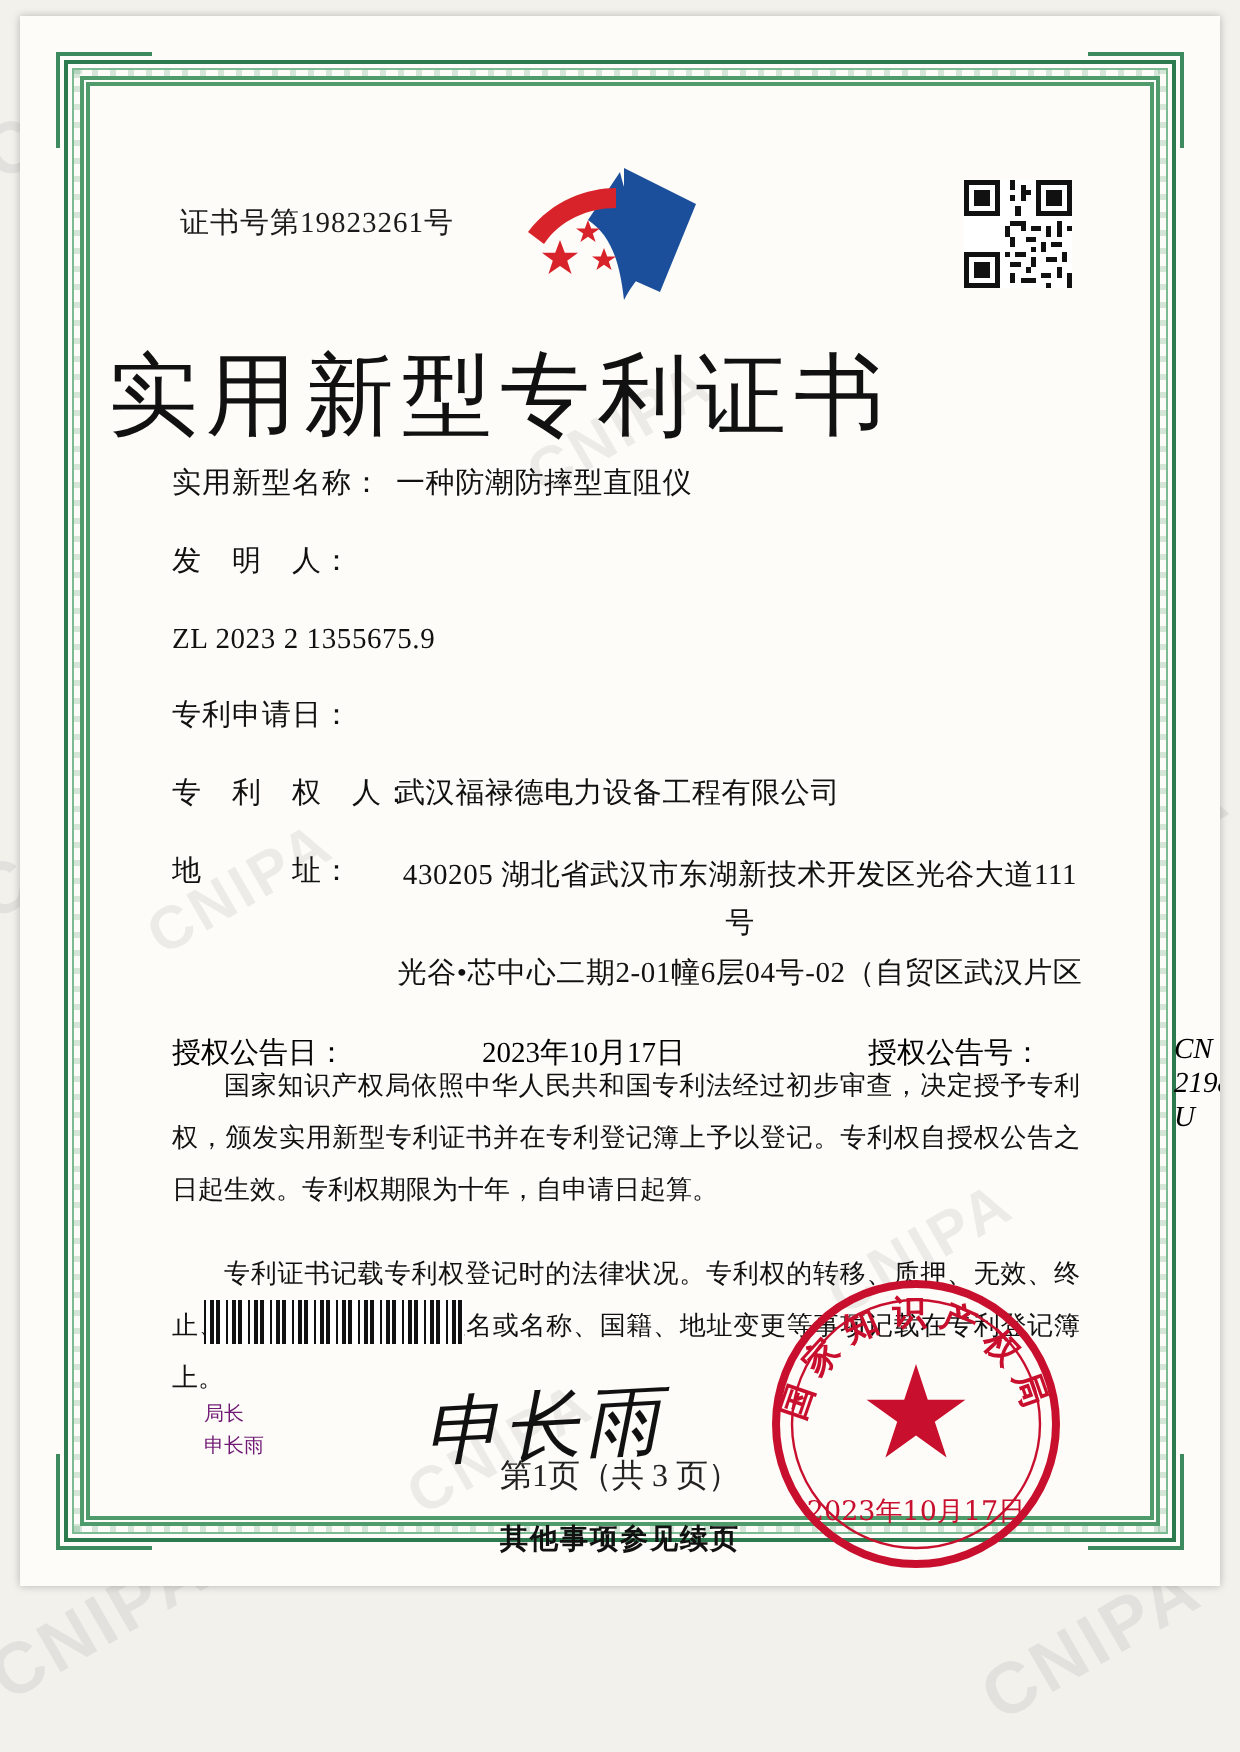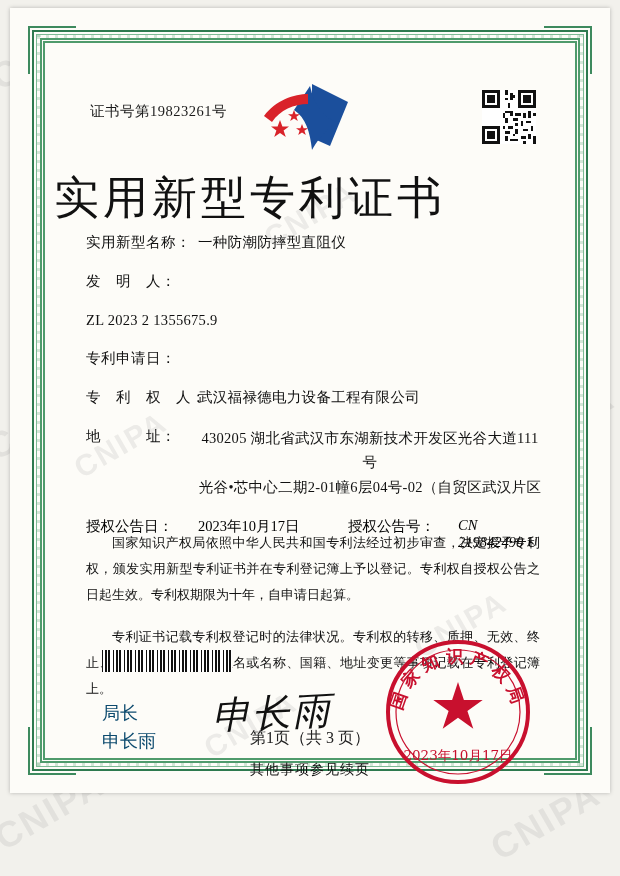--- a/index.html
+++ b/index.html
@@ -102,62 +102,62 @@
     font-size:14.5px;color:#111;
     line-height:1.5;
   }
   .row .lbl{
     width:112px;flex:0 0 112px;
     letter-spacing:.5px;
     white-space:pre;
   }
   .row .val{flex:1;letter-spacing:.3px;}
   .row.addr .val{line-height:1.7;text-align:center;}
-  .pubrow{display:flex;align-items:flex-start;font-size:14.5px;margin-bottom:8px;}
+  .pubrow{display:flex;align-items:flex-start;font-size:14.5px;margin-bottom:8px;gap:43px;}
   .pubrow .lbl{width:112px;flex:0 0 112px;white-space:pre;}
   .pubrow .val{flex:0 0 150px;}
   .pubrow .lbl2{flex:0 0 110px;}
   .pubrow .val2{flex:1;font-style:italic;}
 
   
   .paras{
     position:absolute;left:32px;right:26px;top:462px;
     font-size:13px;line-height:2.0;color:#111;text-align:justify;
   }
   .paras p{margin:16px 0 12px 0;text-indent:26px;}
 
   
   .barcode{
     position:absolute;left:48px;top:598px;
     width:130px;height:22px;
     background:repeating-linear-gradient(90deg,#111 0 1px,#fff 1px 3px,#111 3px 5px,#fff 5px 6px,#111 6px 8px,#fff 8px 11px);
   }
   .sigtitle{
     position:absolute;left:48px;top:648px;
-    font-size:18px;line-height:1.55;color:#0c4a6e;
+    font-size:10px;line-height:1.55;color:#701a75;
   }
   .handsign{
     position:absolute;left:158px;top:636px;
     font-size:38px;color:#111;
     font-family:"DejaVu Serif","Liberation Serif",serif;
     font-style:italic;
     letter-spacing:2px;
     transform:rotate(-3deg);
   }
   .seal{
     position:absolute;right:34px;top:586px;
     width:148px;height:148px;
   }
   .pagefoot{
     position:absolute;left:0;right:0;bottom:44px;
     text-align:center;font-size:16px;color:#222;
   }
   .otherfoot{
     position:absolute;left:0;right:0;bottom:14px;
-    text-align:center;font-size:14px;font-weight:normal;color:#111;letter-spacing:1px;
+    text-align:center;font-size:14px;font-weight:bold;color:#111;letter-spacing:1px;
   }
 </style>
 </head>
 <body>
 
 <div class="wm m" style="left:-14px;top:30px;">CNIPA</div>
 <div class="wm m" style="left:470px;top:34px;">CNIPA</div>
 <div class="wm m" style="left:-18px;top:400px;">CNIPA</div>
 <div class="wm m" style="left:500px;top:404px;">CNIPA</div>
 <div class="wm m" style="left:-10px;top:790px;">CNIPA</div>

